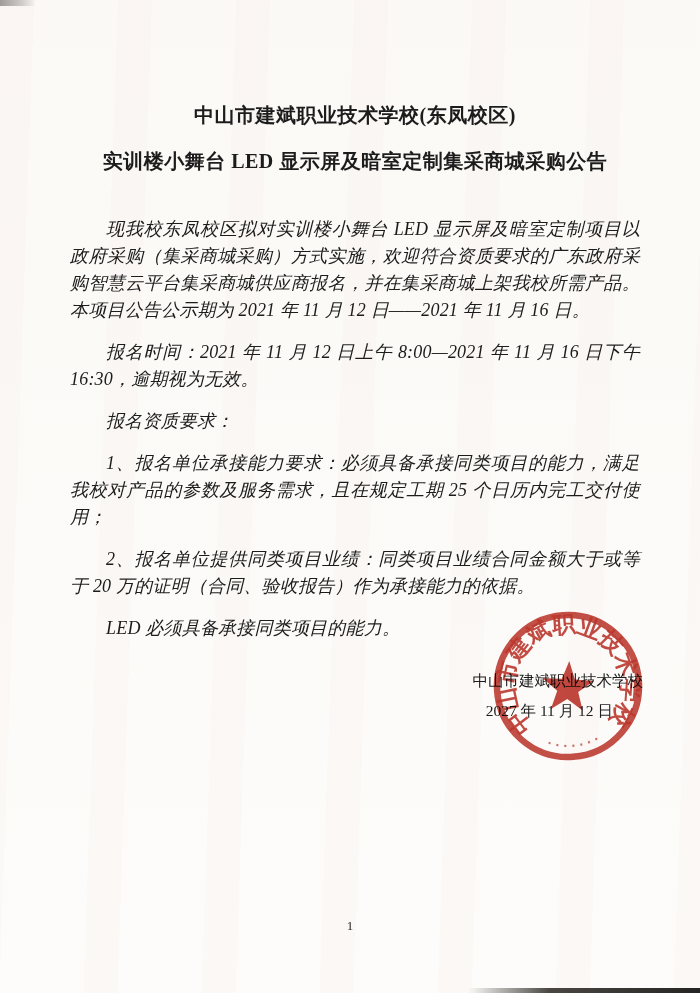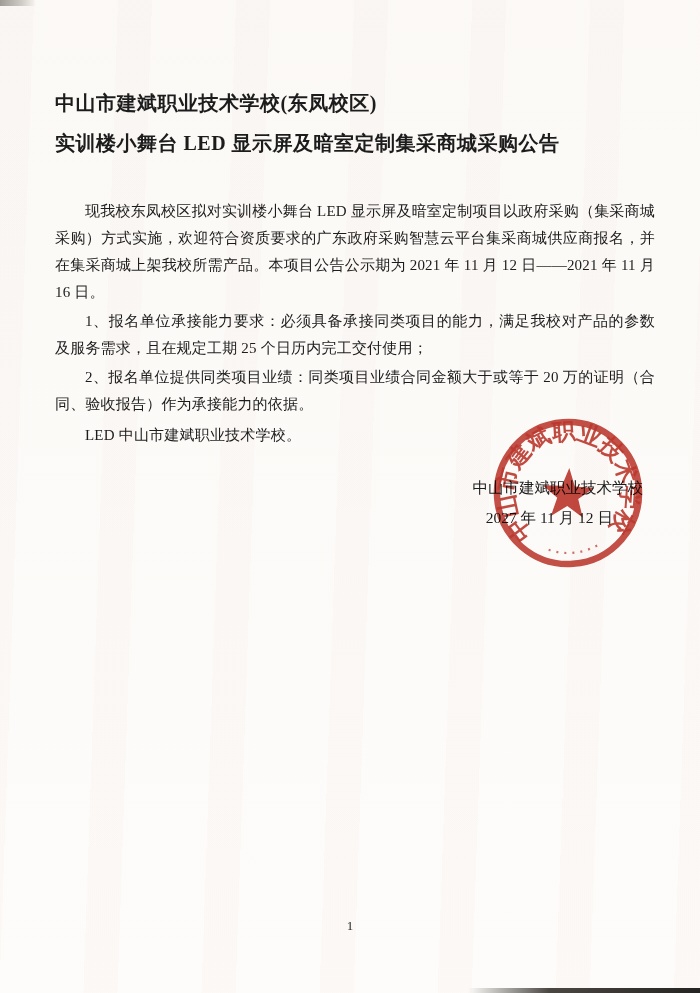--- a/index.html
+++ b/index.html
@@ -27,32 +27,33 @@
     opacity:.65;
   }
   .artifact-br{
     position:absolute;bottom:0;right:0;width:232px;height:5px;
     background:linear-gradient(90deg,rgba(58,55,52,0),#4a4743 35%,#262422);
   }
   .content{
     position:absolute;left:55px;top:86px;width:600px;
   }
   h1.title-line1, h2.title-line2{
-    margin:0;font-weight:bold;
+    margin:12px;text-align:center;font-weight:bold;
     font-size:20px;line-height:34px;
     font-family:"Liberation Serif","DejaVu Serif",serif;
     letter-spacing:.5px;
   }
   h2.title-line2{margin-top:6px;}
   .body-text{margin-top:38px;}
   .body-text p{
-    margin:0;
-    font-size:15px;line-height:27px;
+    margin:15px;
+    font-size:18px;line-height:27px;
     text-align:justify;text-indent:2em;
     letter-spacing:.2px;
+    font-style:italic;
   }
   .body-text p + p{margin-top:2px;}
   .body-text p.attachment{margin-top:4px;}
   .signature{position:relative;margin-top:24px;font-size:15.5px;}
   .sig-org{text-align:right;padding-right:12px;line-height:30px;}
   .sig-date{text-align:right;padding-right:42px;line-height:30px;}
   .stamp{
     position:absolute;left:433px;top:-60px;width:160px;height:160px;
     mix-blend-mode:multiply;opacity:.92;
     transform:rotate(-4deg);
@@ -77,23 +78,25 @@
   <div class="streaks"></div>
   <div class="artifact-tl"></div>
   <div class="artifact-br"></div>
 
   <div class="content">
     <h1 class="title-line1">中山市建斌职业技术学校(东凤校区)</h1>
     <h2 class="title-line2">实训楼小舞台 LED 显示屏及暗室定制集采商城采购公告</h2>
 
     <div class="body-text">
       <p>现我校东凤校区拟对实训楼小舞台 LED 显示屏及暗室定制项目以政府采购（集采商城采购）方式实施，欢迎符合资质要求的广东政府采购智慧云平台集采商城供应商报名，并在集采商城上架我校所需产品。本项目公告公示期为 2021 年 11 月 12 日——2021 年 11 月 16 日。</p>
+      <p>报名时间：2021 年 11 月 12 日上午 8:00—2021 年 11 月 16 日下午 16:30，逾期视为无效。</p>
+      <p>报名资质要求：</p>
       <p>1、报名单位承接能力要求：必须具备承接同类项目的能力，满足我校对产品的参数及服务需求，且在规定工期 25 个日历内完工交付使用；</p>
       <p>2、报名单位提供同类项目业绩：同类项目业绩合同金额大于或等于 20 万的证明（合同、验收报告）作为承接能力的依据。</p>
-      <p class="attachment">LED 中山市建斌职业技术学校。</p>
+      <p class="attachment">LED 必须具备承接同类项目的能力。</p>
     </div>
 
     <div class="signature">
       <div class="sig-org">中山市建斌职业技术学校</div>
       <div class="sig-date">2027 年 11 月 12 日</div>
 
       <div class="stamp">
         <svg viewBox="0 0 160 160" width="160" height="160" aria-hidden="true">
           <circle class="ring" cx="80" cy="80" r="71"></circle>
           <polygon class="star" transform="rotate(7 80 80)" points="80,55 86.5,73.1 105.7,73.7 90.5,85.4 95.9,103.8 80,93 64.1,103.8 69.5,85.4 54.3,73.7 73.5,73.1"></polygon>

